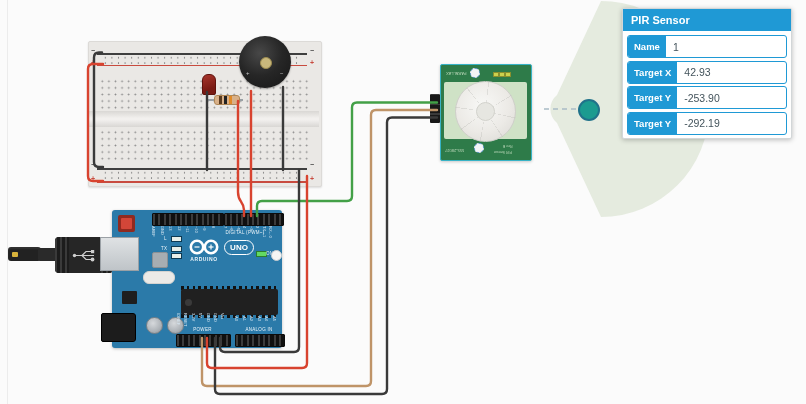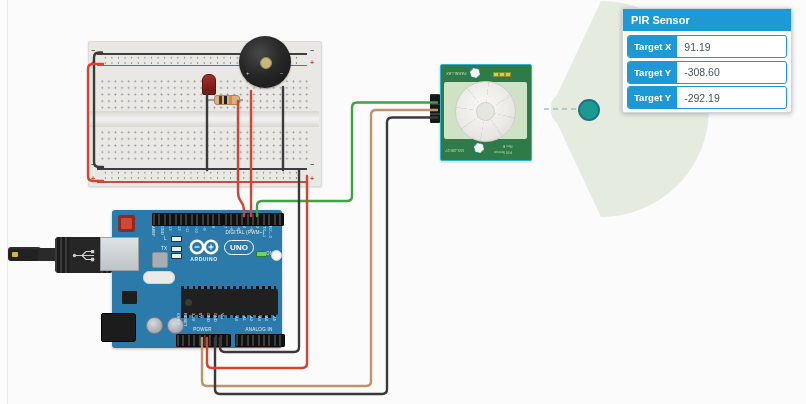--- a/index.html
+++ b/index.html
@@ -259,26 +259,30 @@
     <path stroke-width="2.4" d="M 207 338 L 207 363 Q 207 368 212 368 L 302 368 Q 307 368 307 363 L 307 176" stroke="#d8432f"></path>
     <path stroke-width="2.4" d="M 220 338 L 220 347 Q 220 352 225 352 L 294 352 Q 299 352 299 347 L 299 170" stroke="#3a3a3a"></path>
   </svg>
 
   <div class="abs target-dot"></div>
 
   <div class="abs panel">
     <div class="panel-header">PIR Sensor</div>
     <div class="panel-body">
       <div class="prow">
+        <div class="pchip">Name</div>
+        <div class="pval">1</div>
+      </div>
+      <div class="prow">
         <div class="pchip">Target X</div>
-        <div class="pval">91.19</div>
+        <div class="pval">42.93</div>
       </div>
       <div class="prow">
         <div class="pchip">Target Y</div>
-        <div class="pval">-308.60</div>
+        <div class="pval">-253.90</div>
       </div>
       <div class="prow">
         <div class="pchip">Target Y</div>
         <div class="pval">-292.19</div>
       </div>
     </div>
   </div>
 </div>
 
 </body></html>

